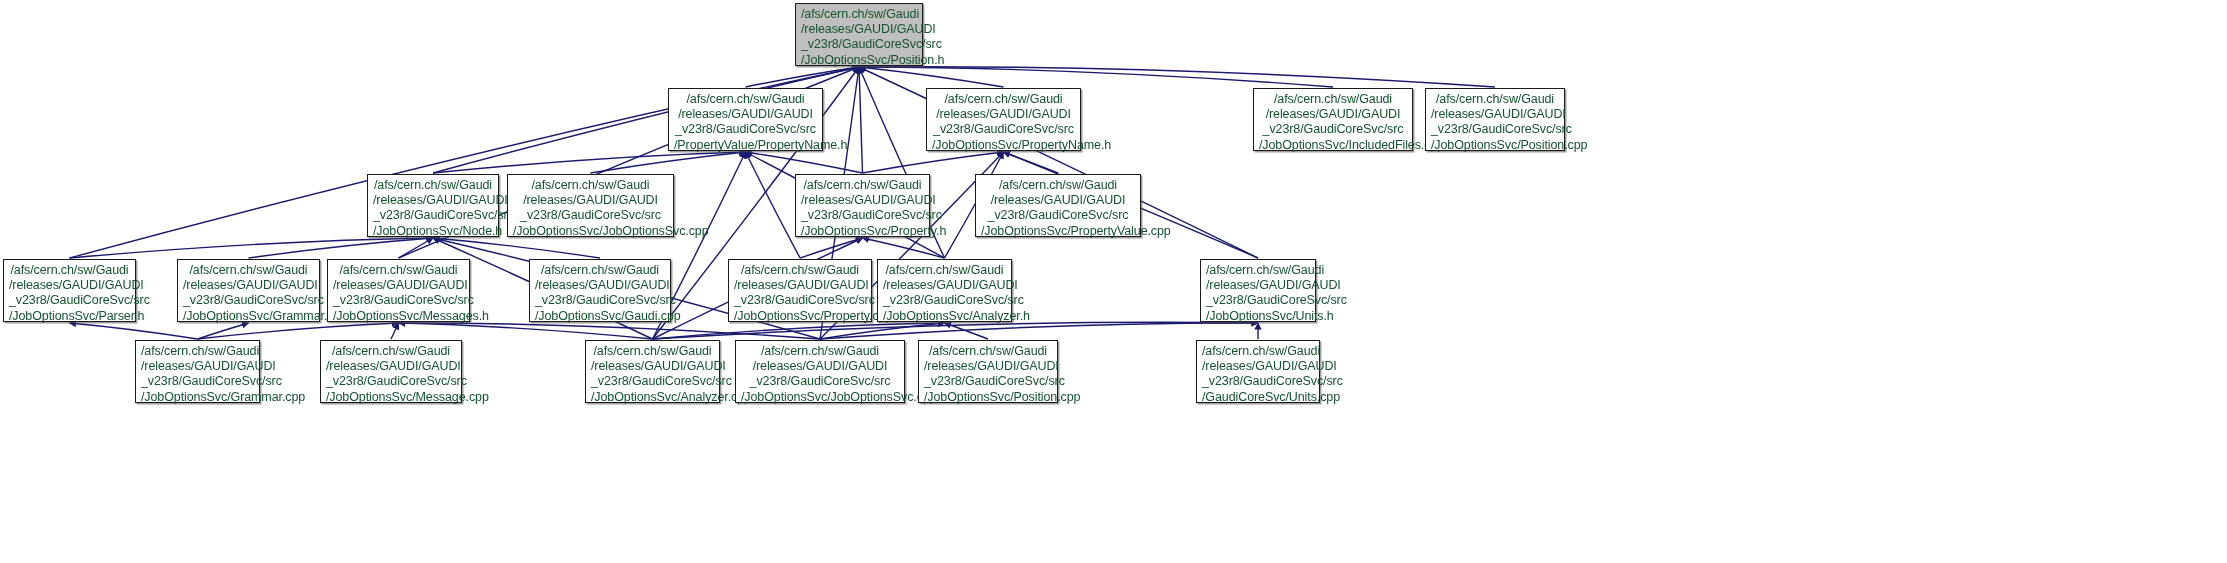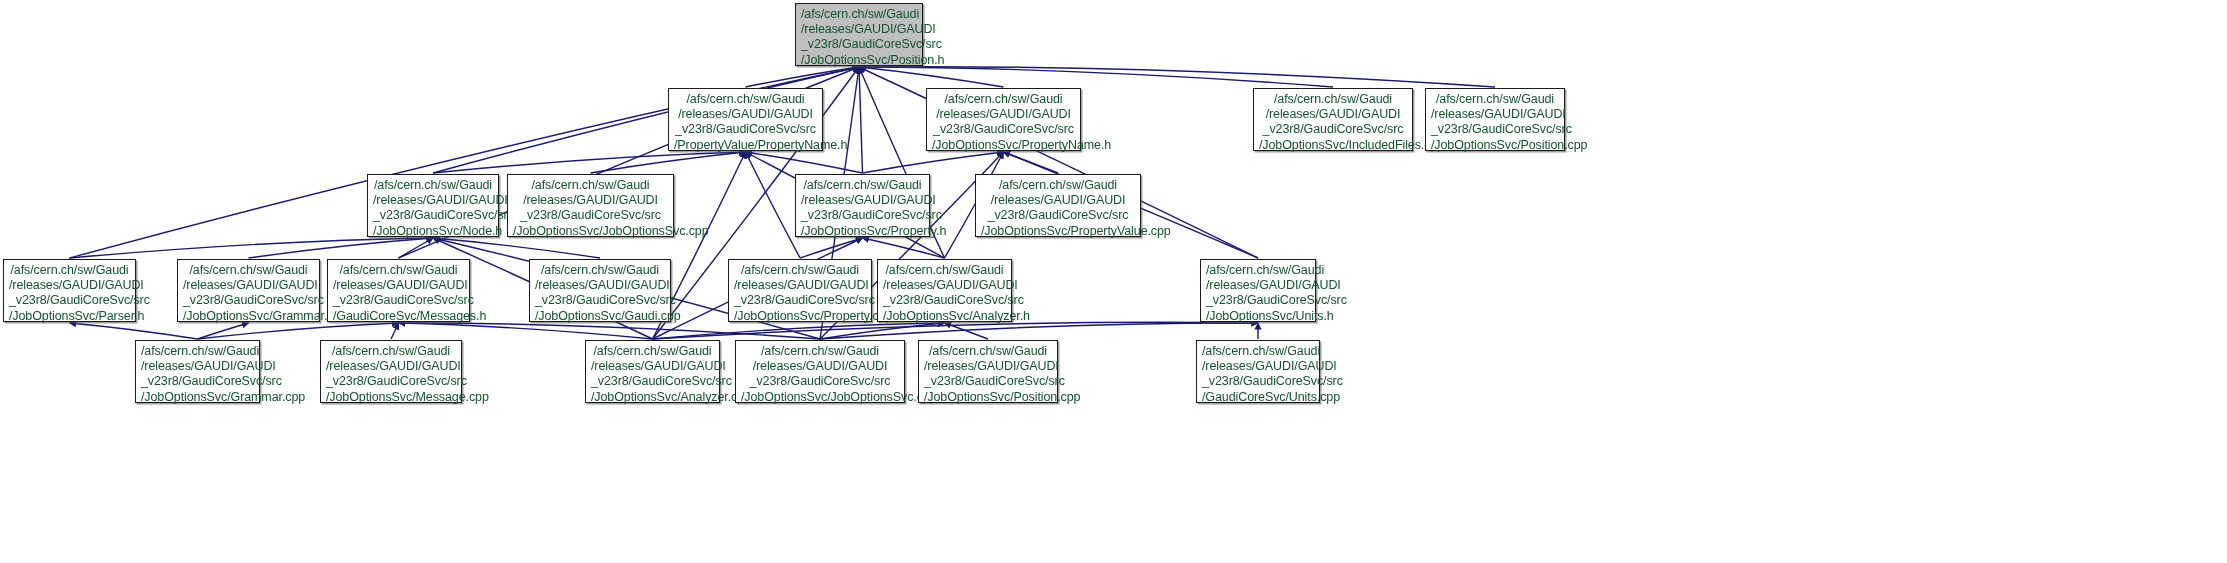--- a/index.html
+++ b/index.html
@@ -107,21 +107,21 @@
       <div class="node" style="left: 668px; top: 88px; width: 155px; height: 63px;"><span class="line">/afs/cern.ch/sw/Gaudi</span><span class="line">/releases/GAUDI/GAUDI</span><span class="line">_v23r8/GaudiCoreSvc/src</span><span class="line">/PropertyValue/PropertyName.h</span></div>
       <div class="node" style="left: 926px; top: 88px; width: 155px; height: 63px;"><span class="line">/afs/cern.ch/sw/Gaudi</span><span class="line">/releases/GAUDI/GAUDI</span><span class="line">_v23r8/GaudiCoreSvc/src</span><span class="line">/JobOptionsSvc/PropertyName.h</span></div>
       <div class="node" style="left: 1253px; top: 88px; width: 160px; height: 63px;"><span class="line">/afs/cern.ch/sw/Gaudi</span><span class="line">/releases/GAUDI/GAUDI</span><span class="line">_v23r8/GaudiCoreSvc/src</span><span class="line">/JobOptionsSvc/IncludedFiles.cpp</span></div>
       <div class="node" style="left: 1425px; top: 88px; width: 140px; height: 63px;"><span class="line">/afs/cern.ch/sw/Gaudi</span><span class="line">/releases/GAUDI/GAUDI</span><span class="line">_v23r8/GaudiCoreSvc/src</span><span class="line">/JobOptionsSvc/Position.cpp</span></div>
       <div class="node" style="left: 367px; top: 174px; width: 132px; height: 63px;"><span class="line">/afs/cern.ch/sw/Gaudi</span><span class="line">/releases/GAUDI/GAUDI</span><span class="line">_v23r8/GaudiCoreSvc/src</span><span class="line">/JobOptionsSvc/Node.h</span></div>
       <div class="node" style="left: 507px; top: 174px; width: 167px; height: 63px;"><span class="line">/afs/cern.ch/sw/Gaudi</span><span class="line">/releases/GAUDI/GAUDI</span><span class="line">_v23r8/GaudiCoreSvc/src</span><span class="line">/JobOptionsSvc/JobOptionsSvc.cpp</span></div>
       <div class="node" style="left: 795px; top: 174px; width: 135px; height: 63px;"><span class="line">/afs/cern.ch/sw/Gaudi</span><span class="line">/releases/GAUDI/GAUDI</span><span class="line">_v23r8/GaudiCoreSvc/src</span><span class="line">/JobOptionsSvc/Property.h</span></div>
       <div class="node" style="left: 975px; top: 174px; width: 166px; height: 63px;"><span class="line">/afs/cern.ch/sw/Gaudi</span><span class="line">/releases/GAUDI/GAUDI</span><span class="line">_v23r8/GaudiCoreSvc/src</span><span class="line">/JobOptionsSvc/PropertyValue.cpp</span></div>
       <div class="node" style="left: 3px; top: 259px; width: 133px; height: 63px;"><span class="line">/afs/cern.ch/sw/Gaudi</span><span class="line">/releases/GAUDI/GAUDI</span><span class="line">_v23r8/GaudiCoreSvc/src</span><span class="line">/JobOptionsSvc/Parser.h</span></div>
       <div class="node" style="left: 177px; top: 259px; width: 143px; height: 63px;"><span class="line">/afs/cern.ch/sw/Gaudi</span><span class="line">/releases/GAUDI/GAUDI</span><span class="line">_v23r8/GaudiCoreSvc/src</span><span class="line">/JobOptionsSvc/Grammar.h</span></div>
-      <div class="node" style="left: 327px; top: 259px; width: 143px; height: 63px;"><span class="line">/afs/cern.ch/sw/Gaudi</span><span class="line">/releases/GAUDI/GAUDI</span><span class="line">_v23r8/GaudiCoreSvc/src</span><span class="line">/GaudiCoreSvc/Messages.h</span></div>
+      <div class="node" style="left: 327px; top: 259px; width: 143px; height: 63px;"><span class="line">/afs/cern.ch/sw/Gaudi</span><span class="line">/releases/GAUDI/GAUDI</span><span class="line">_v23r8/GaudiCoreSvc/src</span><span class="line">/JobOptionsSvc/Messages.h</span></div>
       <div class="node" style="left: 529px; top: 259px; width: 142px; height: 63px;"><span class="line">/afs/cern.ch/sw/Gaudi</span><span class="line">/releases/GAUDI/GAUDI</span><span class="line">_v23r8/GaudiCoreSvc/src</span><span class="line">/JobOptionsSvc/Gaudi.cpp</span></div>
       <div class="node" style="left: 728px; top: 259px; width: 144px; height: 63px;"><span class="line">/afs/cern.ch/sw/Gaudi</span><span class="line">/releases/GAUDI/GAUDI</span><span class="line">_v23r8/GaudiCoreSvc/src</span><span class="line">/JobOptionsSvc/Property.cpp</span></div>
       <div class="node" style="left: 877px; top: 259px; width: 135px; height: 63px;"><span class="line">/afs/cern.ch/sw/Gaudi</span><span class="line">/releases/GAUDI/GAUDI</span><span class="line">_v23r8/GaudiCoreSvc/src</span><span class="line">/JobOptionsSvc/Analyzer.h</span></div>
       <div class="node" style="left: 1200px; top: 259px; width: 116px; height: 63px;"><span class="line">/afs/cern.ch/sw/Gaudi</span><span class="line">/releases/GAUDI/GAUDI</span><span class="line">_v23r8/GaudiCoreSvc/src</span><span class="line">/JobOptionsSvc/Units.h</span></div>
       <div class="node" style="left: 135px; top: 340px; width: 125px; height: 63px;"><span class="line">/afs/cern.ch/sw/Gaudi</span><span class="line">/releases/GAUDI/GAUDI</span><span class="line">_v23r8/GaudiCoreSvc/src</span><span class="line">/JobOptionsSvc/Grammar.cpp</span></div>
       <div class="node" style="left: 320px; top: 340px; width: 142px; height: 63px;"><span class="line">/afs/cern.ch/sw/Gaudi</span><span class="line">/releases/GAUDI/GAUDI</span><span class="line">_v23r8/GaudiCoreSvc/src</span><span class="line">/JobOptionsSvc/Message.cpp</span></div>
       <div class="node" style="left: 585px; top: 340px; width: 135px; height: 63px;"><span class="line">/afs/cern.ch/sw/Gaudi</span><span class="line">/releases/GAUDI/GAUDI</span><span class="line">_v23r8/GaudiCoreSvc/src</span><span class="line">/JobOptionsSvc/Analyzer.cpp</span></div>
       <div class="node" style="left: 735px; top: 340px; width: 170px; height: 63px;"><span class="line">/afs/cern.ch/sw/Gaudi</span><span class="line">/releases/GAUDI/GAUDI</span><span class="line">_v23r8/GaudiCoreSvc/src</span><span class="line">/JobOptionsSvc/JobOptionsSvc.cpp</span></div>
       <div class="node" style="left: 918px; top: 340px; width: 140px; height: 63px;"><span class="line">/afs/cern.ch/sw/Gaudi</span><span class="line">/releases/GAUDI/GAUDI</span><span class="line">_v23r8/GaudiCoreSvc/src</span><span class="line">/JobOptionsSvc/Position.cpp</span></div>
       <div class="node" style="left: 1196px; top: 340px; width: 124px; height: 63px;"><span class="line">/afs/cern.ch/sw/Gaudi</span><span class="line">/releases/GAUDI/GAUDI</span><span class="line">_v23r8/GaudiCoreSvc/src</span><span class="line">/GaudiCoreSvc/Units.cpp</span></div>

